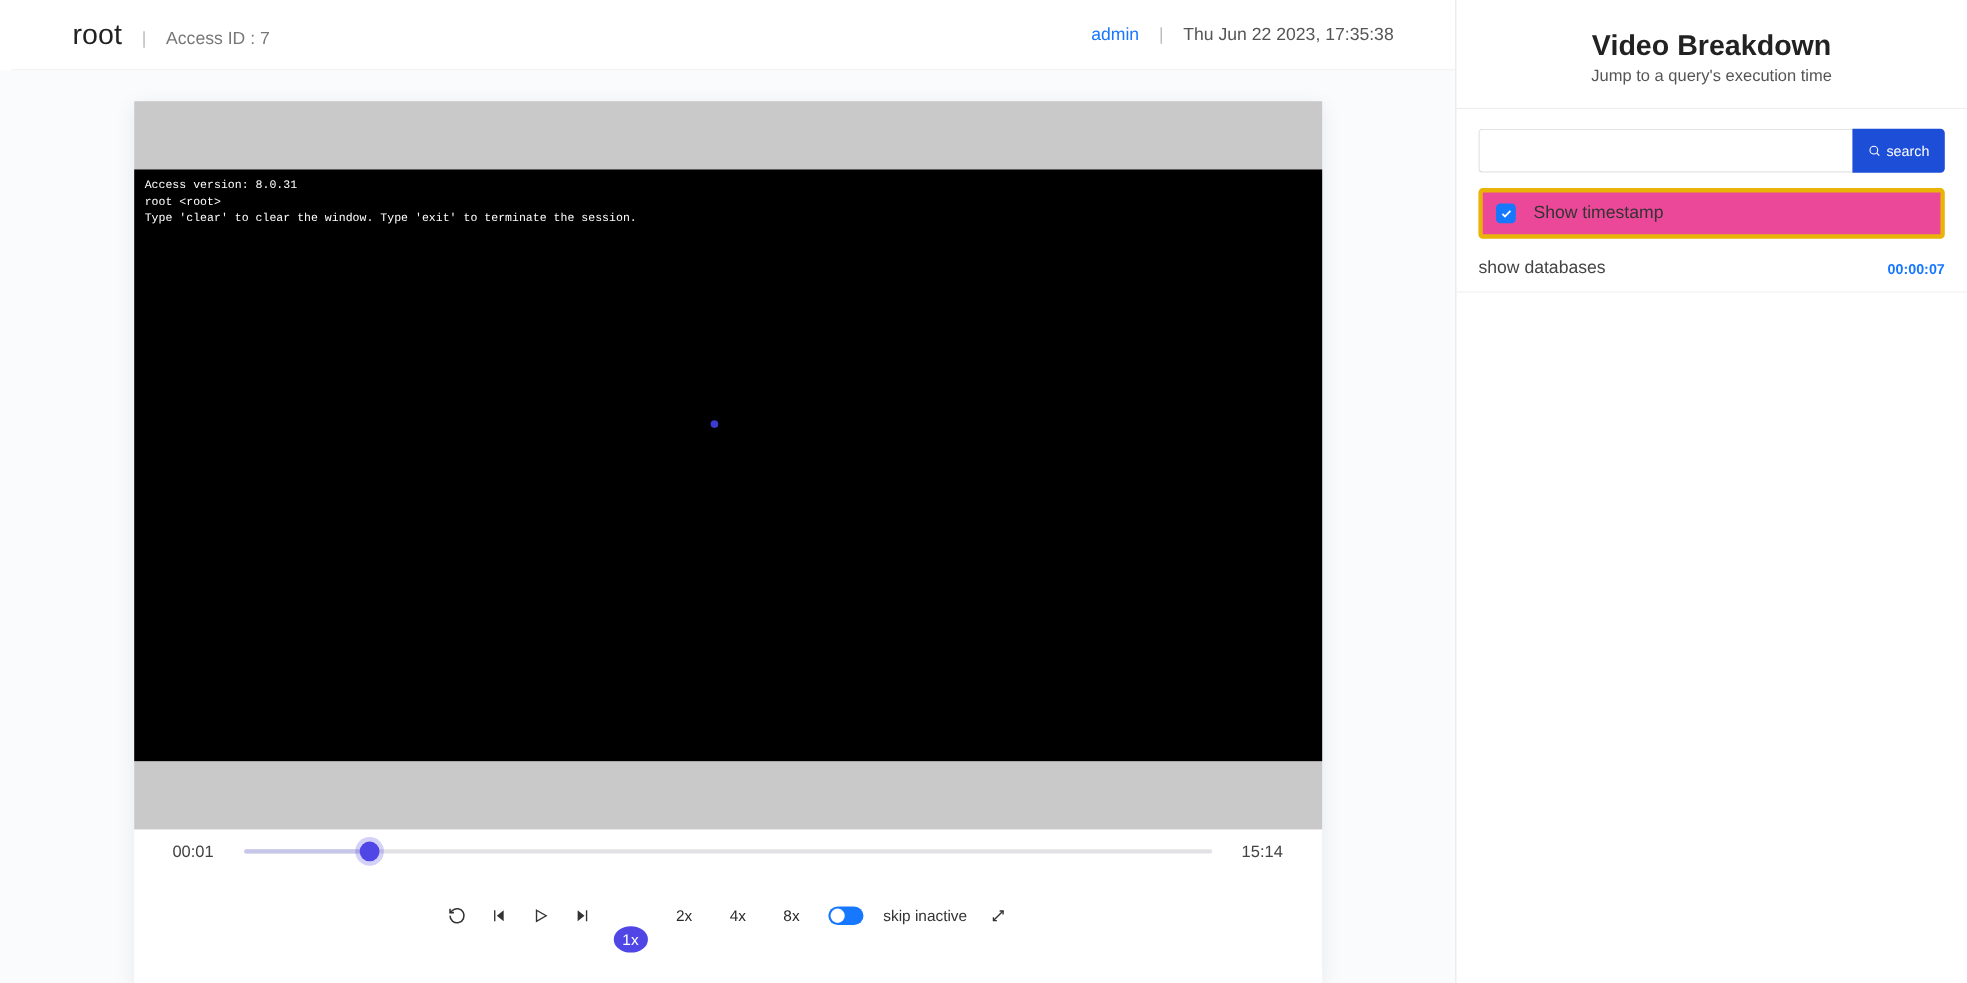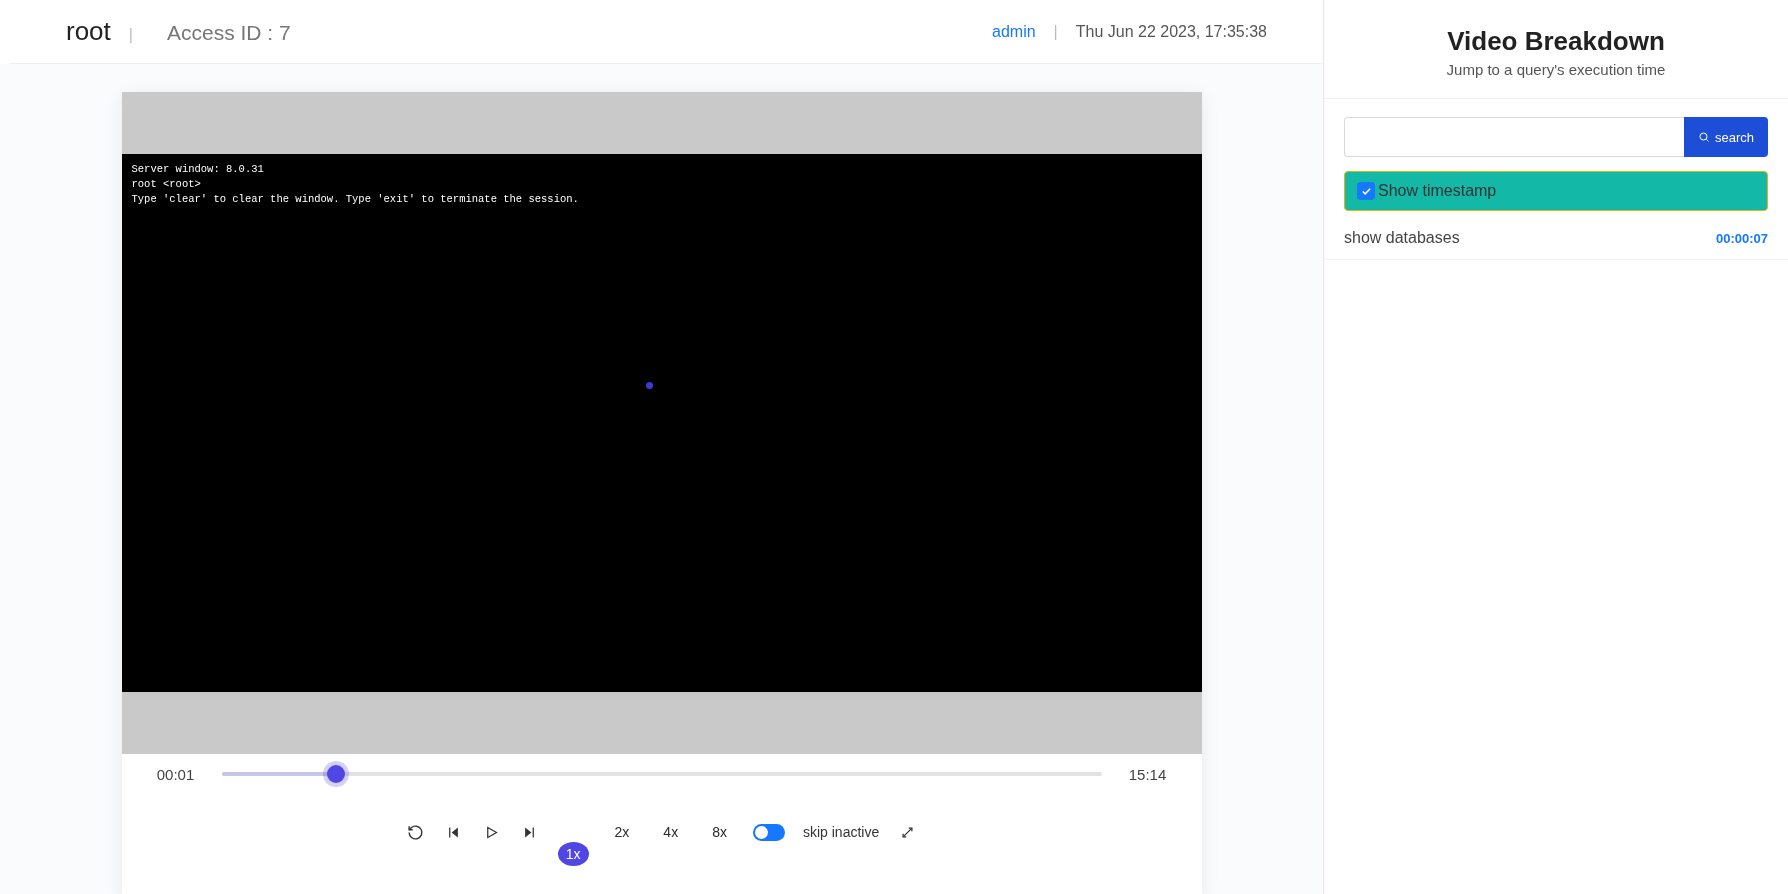--- a/index.html
+++ b/index.html
@@ -3,21 +3,21 @@
 <meta charset="utf-8">
 <style>
   * { box-sizing: border-box; margin: 0; padding: 0; }
   html, body { width: 1788px; height: 894px; font-family: "Segoe UI", Arial, sans-serif; background: #fff; color: #333; }
   .page { display: flex; width: 100%; height: 100%; }
   .main { flex: 1; display: flex; flex-direction: column; }
   .topbar { display: flex; align-items: center; justify-content: space-between; padding: 16px 56px 16px 56px; border-bottom: 1px solid #eee; margin: 0 0 0 10px;}
   .topbar-left { display: flex; align-items: baseline; gap: 18px; }
   .title { font-size: 26px; color: #222; }
   .sep { color: #bbb; font-size: 16px; }
-  .access { color: #777; font-size: 21px; margin-left: 16px; }
+  .access { color: #777; font-size: 16px; }
   .topbar-right { display: flex; align-items: center; gap: 18px; font-size: 16px; }
   .user-link { color: #1677ff; }
   .timestamp-top { color: #555; }
   .player-wrap { flex: 1; padding: 28px 0 0 0; display: flex; justify-content: center; background: #fafbfc; }
   .player { width: 1080px; background: #fff; box-shadow: 0 4px 18px rgba(0,0,0,0.08); display: flex; flex-direction: column; }
   .letterbox { background: #c9c9c9; height: 62px; }
   .terminal { background: #000; color: #fff; font-family: "Consolas","Courier New",monospace; font-size: 10.5px; line-height: 1.45; padding: 8px 10px; height: 538px; position: relative; }
   .terminal .dot { position:absolute; left:524px; top:228px; width:7px; height:7px; border-radius:50%; background:#3b3bd0; }
   .controls { padding: 10px 28px 14px; }
   .progress-row { display: flex; align-items: center; gap: 20px; }
@@ -33,21 +33,21 @@
   .toggle { width:32px; height:17px; border-radius:10px; background:#1677ff; position:relative; cursor:pointer;}
   .toggle .knob{ position:absolute; width:13px; height:13px; background:#fff; border-radius:50%; top:2px; left:2px;}
   .skip-label{ font-size:14px; color:#333;}
   .sidebar { width:465px; border-left:1px solid #e5e5e5; display:flex; flex-direction:column; }
   .side-head { text-align:center; padding: 26px 20px 20px; border-bottom:1px solid #eee;}
   .side-title{ font-size:26px; font-weight:700; color:#222;}
   .side-sub{ font-size:15px; color:#555; margin-top:4px;}
   .search-row{ display:flex; gap:0; padding: 18px 20px 14px;}
   .search-input{ flex:1; height:40px; border:1px solid #d9d9d9; border-right:none; border-radius:4px 0 0 4px; padding:0 10px; font-size:14px;}
   .search-btn{ height:40px; background:#1d4ed8; color:#fff; border:none; border-radius:0 4px 4px 0; padding:0 14px; font-size:13px; display:flex; align-items:center; gap:5px; cursor:pointer;}
-  .check-row{ margin:0 20px; padding:10px 12px; background:#14b8a6; border:1px solid #eab308; border-radius:4px; display:flex; align-items:center; gap:3px;}
+  .check-row{ margin:0 20px; padding:10px 12px; background:#ec4899; border:4px solid #eab308; border-radius:4px; display:flex; align-items:center; gap:16px;}
   .cb{ width:18px; height:18px; border-radius:4px; background:#1677ff; display:flex; align-items:center; justify-content:center; color:#fff; font-size:12px;}
   .check-label{ font-size:16px; color:#333;}
   .rows{ margin-top:6px;}
   .qrow{ display:flex; justify-content:space-between; align-items:center; padding:12px 20px; border-bottom:1px solid #f0f0f0;}
   .qtext{ font-size:16px; color:#444;}
   .qtime{ font-size:13px; color:#1677ff; font-weight:600;}
   svg{display:block;}
 </style>
 </head>
 <body>
@@ -64,21 +64,21 @@
         <span class="user-link">admin</span>
         <span class="sep">|</span>
         <span class="timestamp-top">Thu Jun 22 2023, 17:35:38</span>
       </div>
     </div>
 
     <div class="player-wrap">
       <div class="player">
         <div class="letterbox"></div>
         <div class="terminal">
-          <div>Server window: 8.0.31</div>
+          <div>Access version: 8.0.31</div>
           <div>root &lt;root&gt;</div>
           <div>Type 'clear' to clear the window. Type 'exit' to terminate the session.</div>
           <div class="dot"></div>
         </div>
         <div class="letterbox"></div>
         <div class="controls">
           <div class="progress-row">
             <span class="time-label">00:01</span>
             <div class="track">
               <div class="track-bg"></div>

